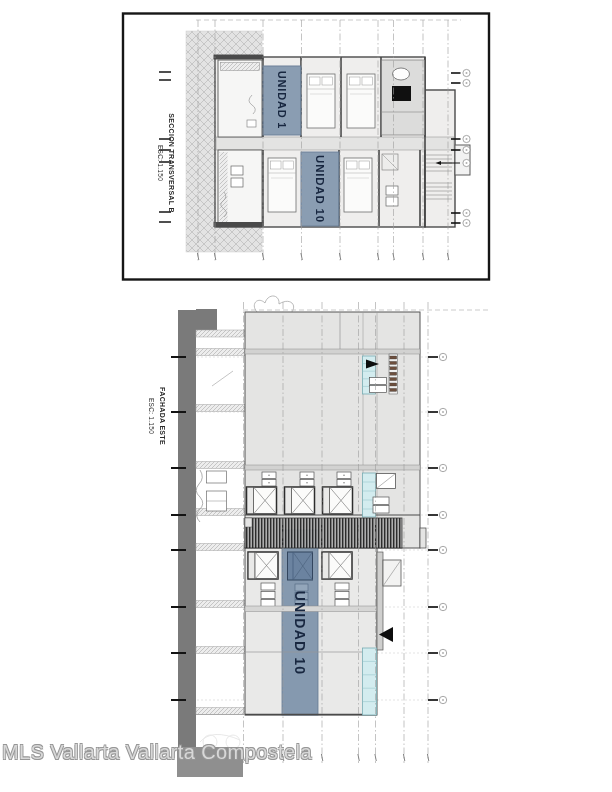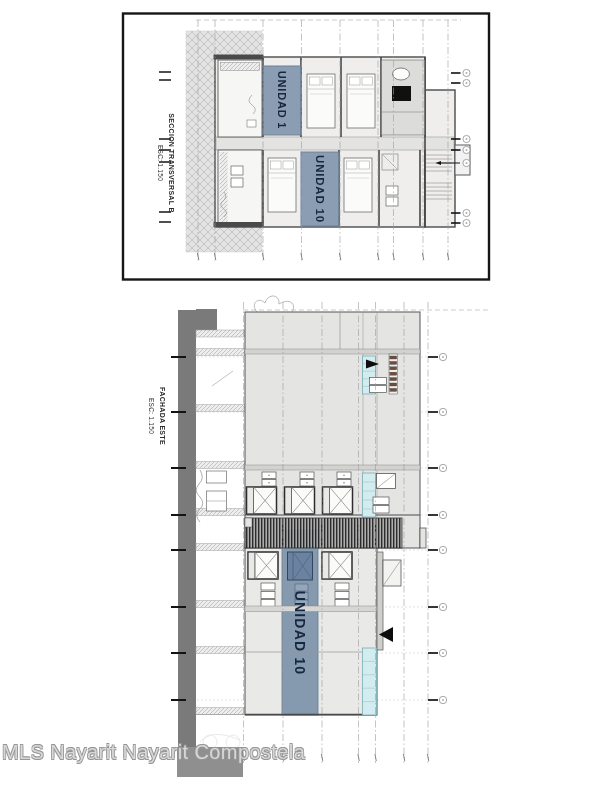--- a/index.html
+++ b/index.html
@@ -419,15 +419,15 @@
   <div class="lbl rot90 unit-label unit-1" style="left:252px;top:92px;width:60px;height:16px;">UNIDAD 1</div>
   <div class="lbl rot90 unit-label unit-10-s" style="left:285px;top:181px;width:70px;height:16px;">UNIDAD 10</div>
 
   <div class="lbl rot90" style="left:124px;top:405px;width:66px;height:22px;">
     <div class="drawing-title">FACHADA ESTE</div>
     <div class="drawing-scale">ESC: 1.150</div>
   </div>
 
   <div class="lbl rot90 unit-label unit-10-e" style="left:255px;top:624px;width:90px;height:18px;">UNIDAD 10</div>
 
-  <div class="watermark">MLS Nayarit Nayarit Compostela</div>
+  <div class="watermark">MLS Vallarta Vallarta Compostela</div>
 
 </div>
 
 </body></html>

